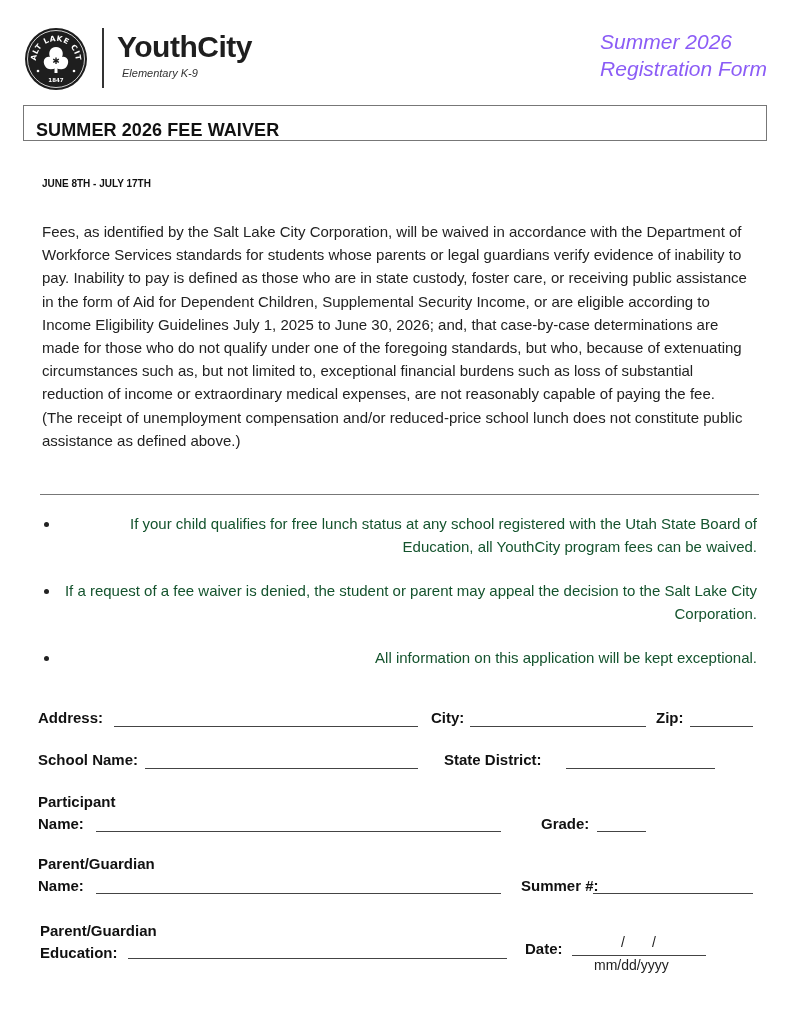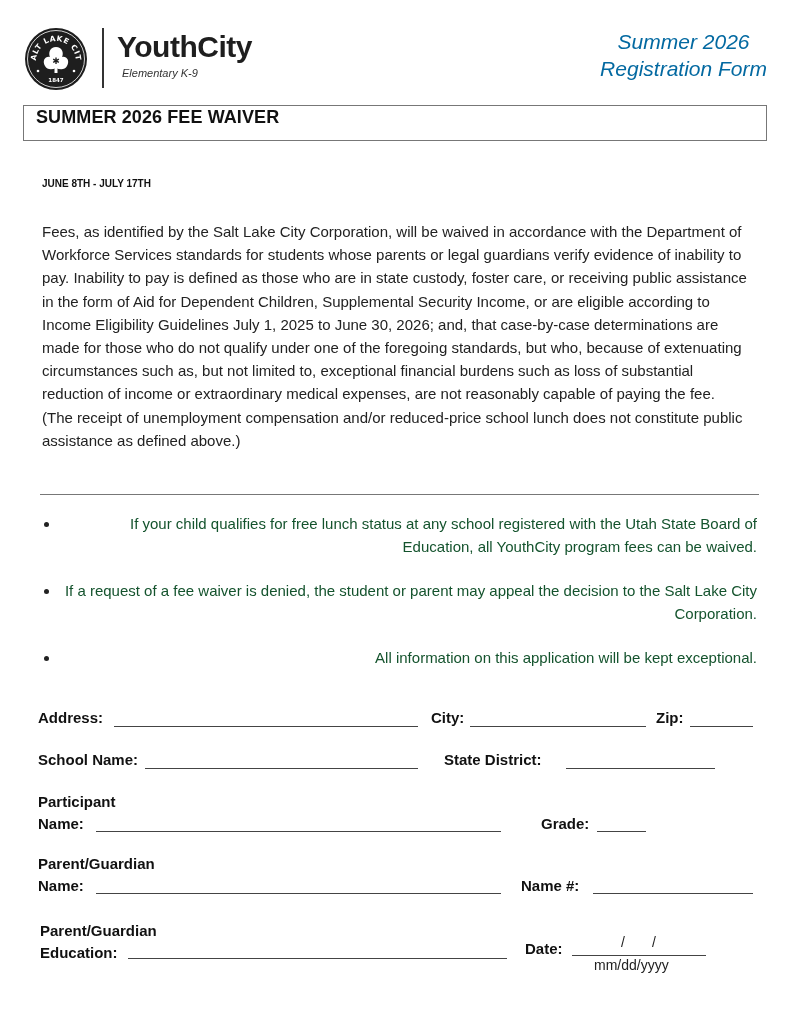--- a/index.html
+++ b/index.html
@@ -26,30 +26,30 @@
       position: absolute; left: 117px; top: 30px;
       font-size: 30px; font-weight: bold; letter-spacing: -0.5px;
       color: #1e1e1e;
     }
     .brand-sub {
       position: absolute; left: 122px; top: 67px;
       font-size: 11px; font-style: italic; color: #333;
     }
     .header-right {
       position: absolute; right: 24px; top: 28px;
-      text-align: center; font-style: italic;
-      font-size: 21px; line-height: 27px; color: #0369a1;
+      text-align: left; font-style: italic;
+      font-size: 21px; line-height: 27px; color: #8b5cf6;
     }
 
     
     .title-box {
       position: absolute; left: 23px; top: 105px;
       width: 744px; height: 36px;
       border: 1.5px solid #777;
-      padding: 1px 12px 0 12px;
+      padding: 14px 12px 0 12px;
     }
     .title-box h1 {
       font-size: 18px; font-weight: bold; color: #111;
       letter-spacing: 0.1px;
     }
 
     .dates {
       position: absolute; left: 42px; top: 178px;
       font-size: 10px; font-weight: bold; color: #111;
     }
@@ -167,21 +167,21 @@
 
   <span class="lbl field-row" style="left:38px; top:793px;">Participant</span>
   <span class="lbl field-row" style="left:38px; top:815px;">Name:</span>
   <div class="line" style="left:96px; top:831px; width:405px;"></div>
   <span class="lbl field-row" style="left:541px; top:815px;">Grade:</span>
   <div class="line" style="left:597px; top:831px; width:49px;"></div>
 
   <span class="lbl field-row" style="left:38px; top:855px;">Parent/Guardian</span>
   <span class="lbl field-row" style="left:38px; top:877px;">Name:</span>
   <div class="line" style="left:96px; top:893px; width:405px;"></div>
-  <span class="lbl field-row" style="left:521px; top:877px;">Name #:</span>
+  <span class="lbl field-row" style="left:521px; top:877px;">Summer #:</span>
   <div class="line" style="left:593px; top:893px; width:160px;"></div>
 
   <span class="lbl field-row" style="left:40px; top:922px;">Parent/Guardian</span>
   <span class="lbl field-row" style="left:40px; top:944px;">Education:</span>
   <div class="line" style="left:128px; top:958px; width:379px;"></div>
   <span class="lbl field-row" style="left:525px; top:940px;">Date:</span>
   <span class="slash" style="left:621px; top:934px;">/</span>
   <span class="slash" style="left:652px; top:934px;">/</span>
   <div class="line" style="left:572px; top:955px; width:134px;"></div>
   <span class="sub-hint" style="left:594px; top:957px;">mm/dd/yyyy</span>

